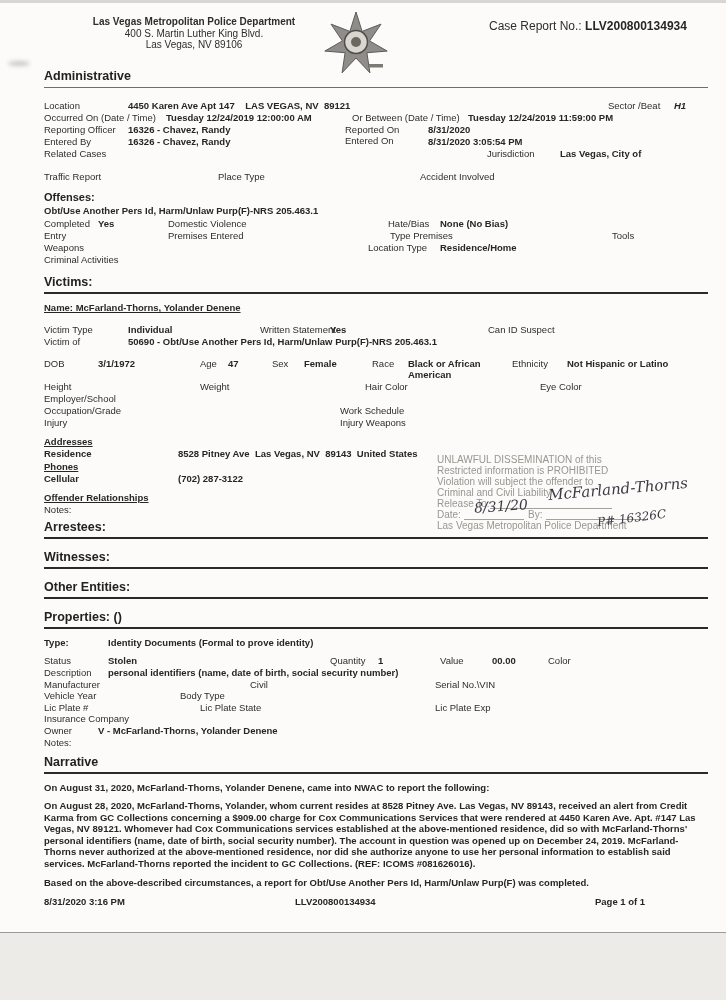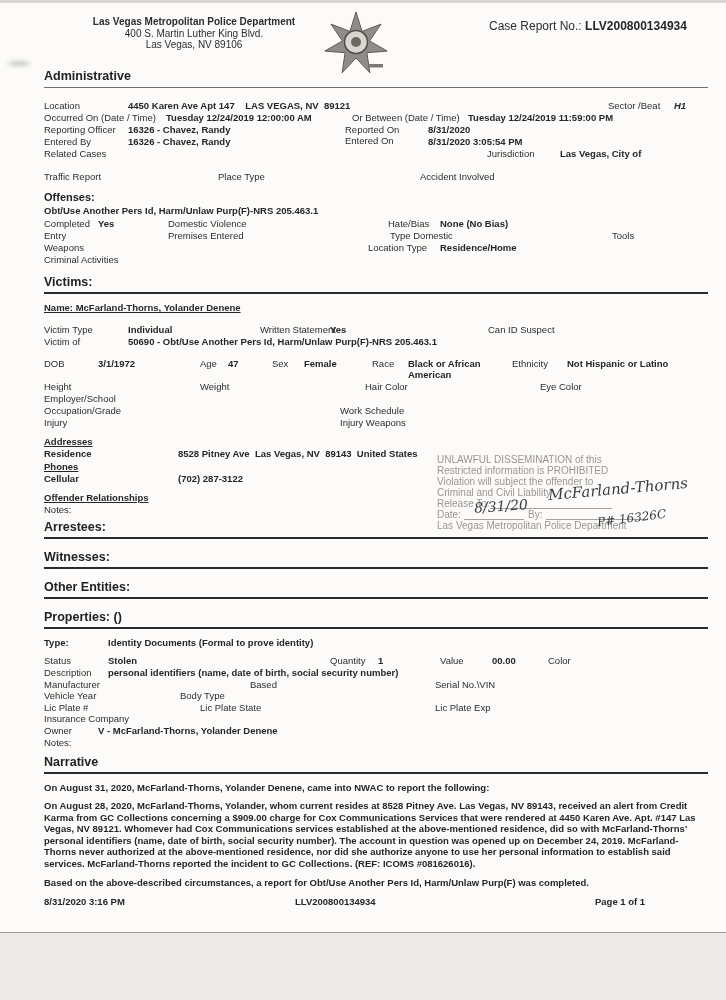--- a/index.html
+++ b/index.html
@@ -87,21 +87,21 @@
     <span class="t b" style="left:44px;top:202px;">Obt/Use Another Pers Id, Harm/Unlaw Purp(F)-NRS 205.463.1</span>
 
     <span class="t" style="left:44px;top:215px;">Completed</span>
     <span class="t b" style="left:98px;top:215px;">Yes</span>
     <span class="t" style="left:168px;top:215px;">Domestic Violence</span>
     <span class="t" style="left:388px;top:215px;">Hate/Bias</span>
     <span class="t b" style="left:440px;top:215px;">None (No Bias)</span>
 
     <span class="t" style="left:44px;top:227px;">Entry</span>
     <span class="t" style="left:168px;top:227px;">Premises Entered</span>
-    <span class="t" style="left:390px;top:227px;">Type Domestic</span>
+    <span class="t" style="left:390px;top:227px;">Type Premises</span>
     <span class="t" style="left:612px;top:227px;">Tools</span>
 
     <span class="t" style="left:44px;top:239px;">Weapons</span>
     <span class="t" style="left:368px;top:239px;">Location Type</span>
     <span class="t b" style="left:440px;top:239px;">Residence/Home</span>
 
     <span class="t" style="left:44px;top:251px;">Criminal Activities</span>
   </div>
 
   <div>
@@ -197,21 +197,21 @@
     <span class="t" style="left:330px;top:652px;">Quantity</span>
     <span class="t b" style="left:378px;top:652px;">1</span>
     <span class="t" style="left:440px;top:652px;">Value</span>
     <span class="t b" style="left:492px;top:652px;">00.00</span>
     <span class="t" style="left:548px;top:652px;">Color</span>
 
     <span class="t" style="left:44px;top:664px;">Description</span>
     <span class="t b" style="left:108px;top:664px;">personal identifiers (name, date of birth, social security number)</span>
 
     <span class="t" style="left:44px;top:676px;">Manufacturer</span>
-    <span class="t" style="left:250px;top:676px;">Based</span>
+    <span class="t" style="left:250px;top:676px;">Civil</span>
     <span class="t" style="left:435px;top:676px;">Serial No.\VIN</span>
 
     <span class="t" style="left:44px;top:687px;">Vehicle Year</span>
     <span class="t" style="left:180px;top:687px;">Body Type</span>
 
     <span class="t" style="left:44px;top:699px;">Lic Plate #</span>
     <span class="t" style="left:200px;top:699px;">Lic Plate State</span>
     <span class="t" style="left:435px;top:699px;">Lic Plate Exp</span>
 
     <span class="t" style="left:44px;top:710px;">Insurance Company</span>

